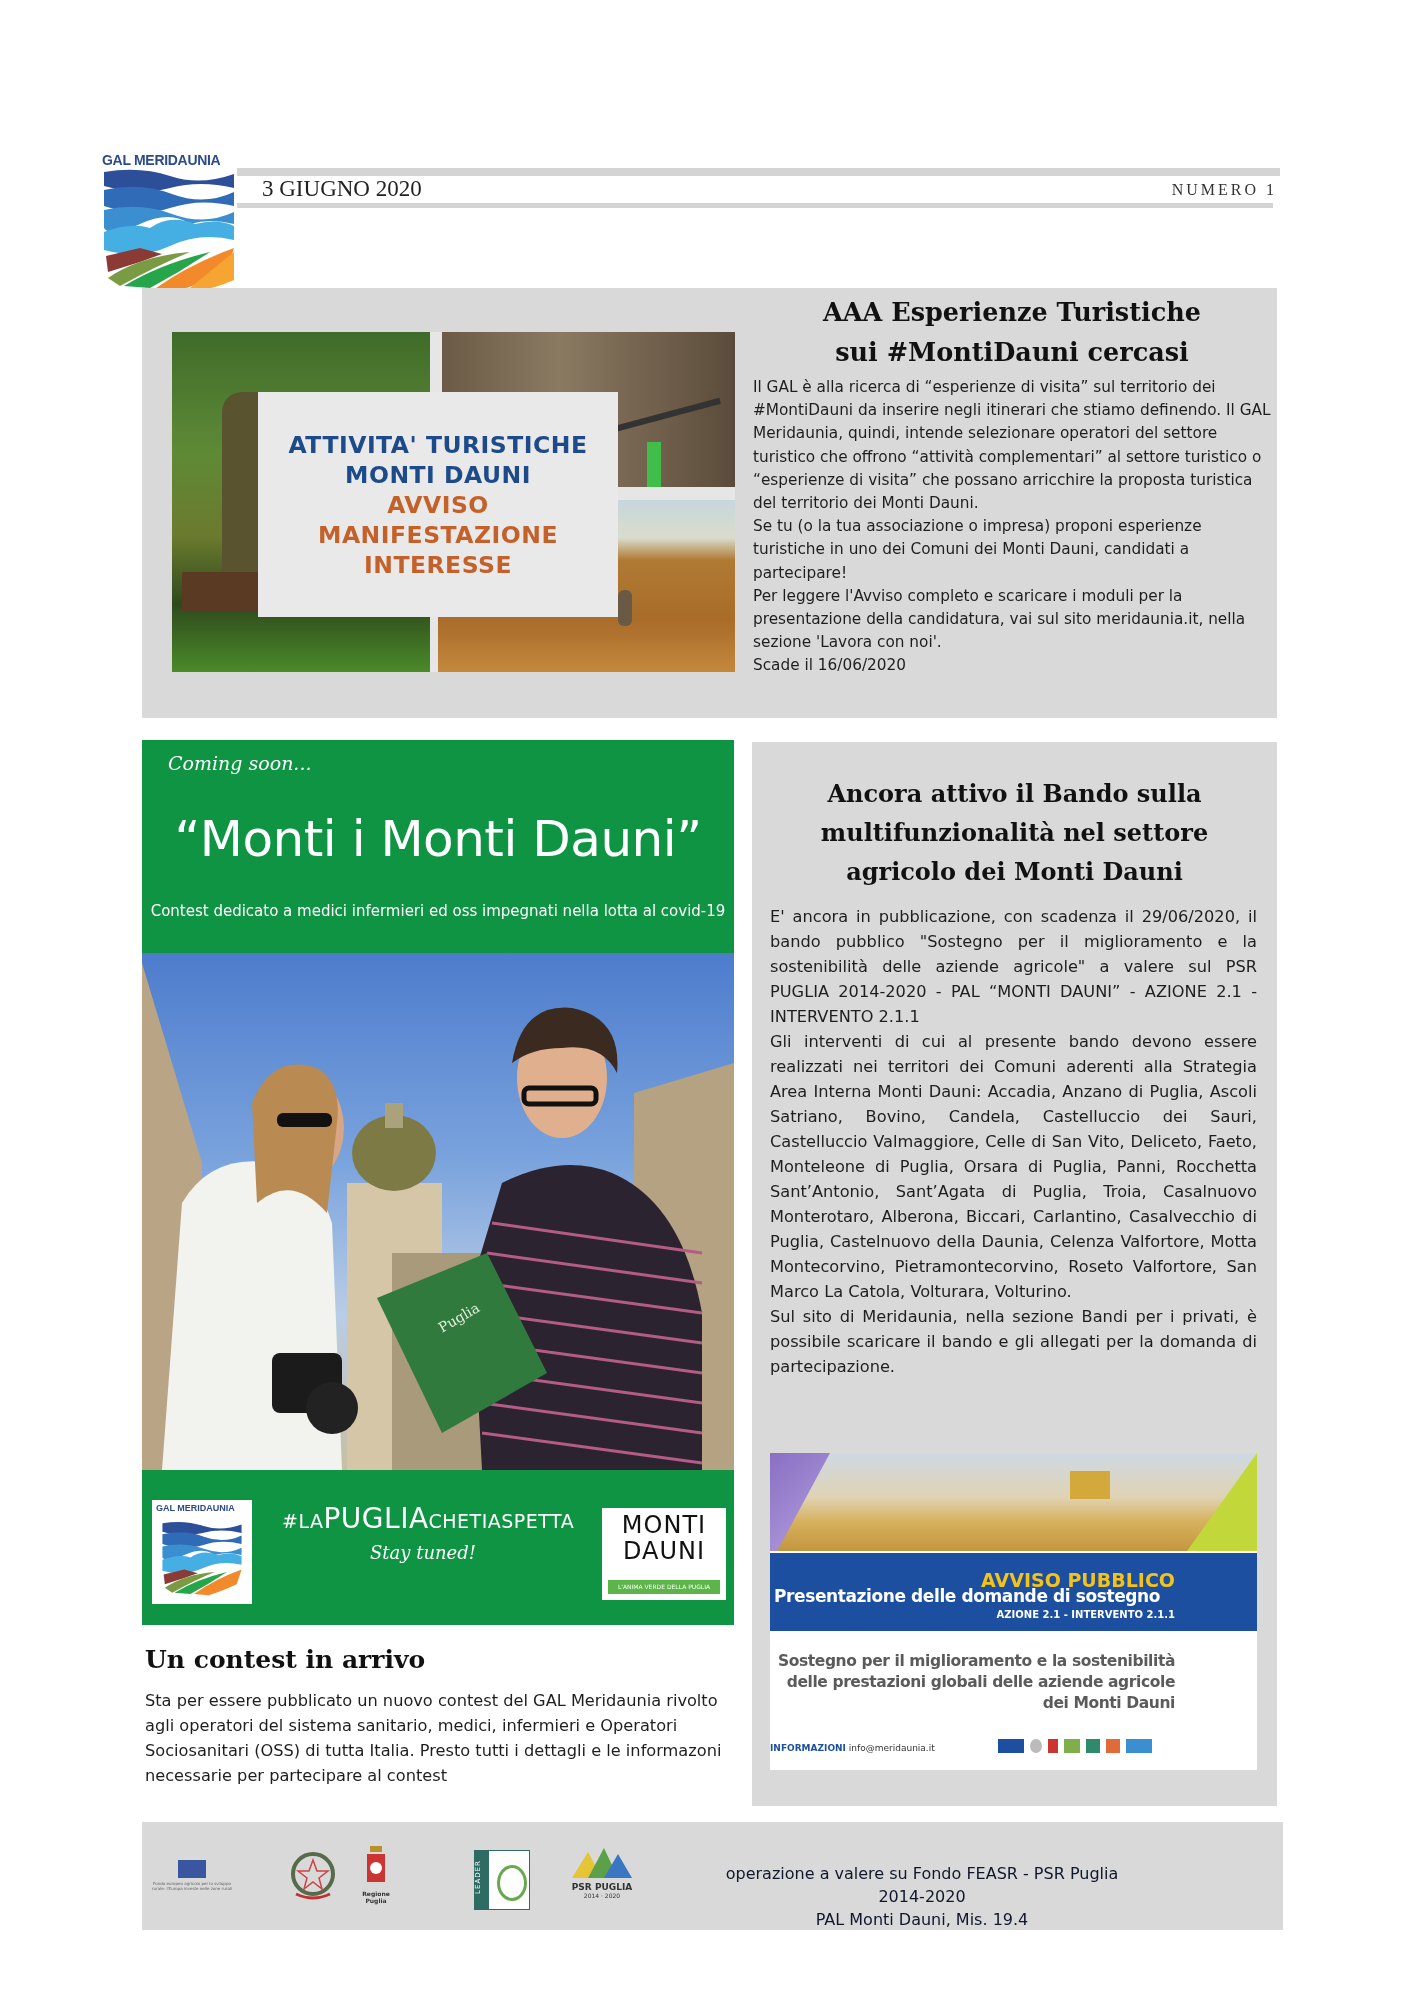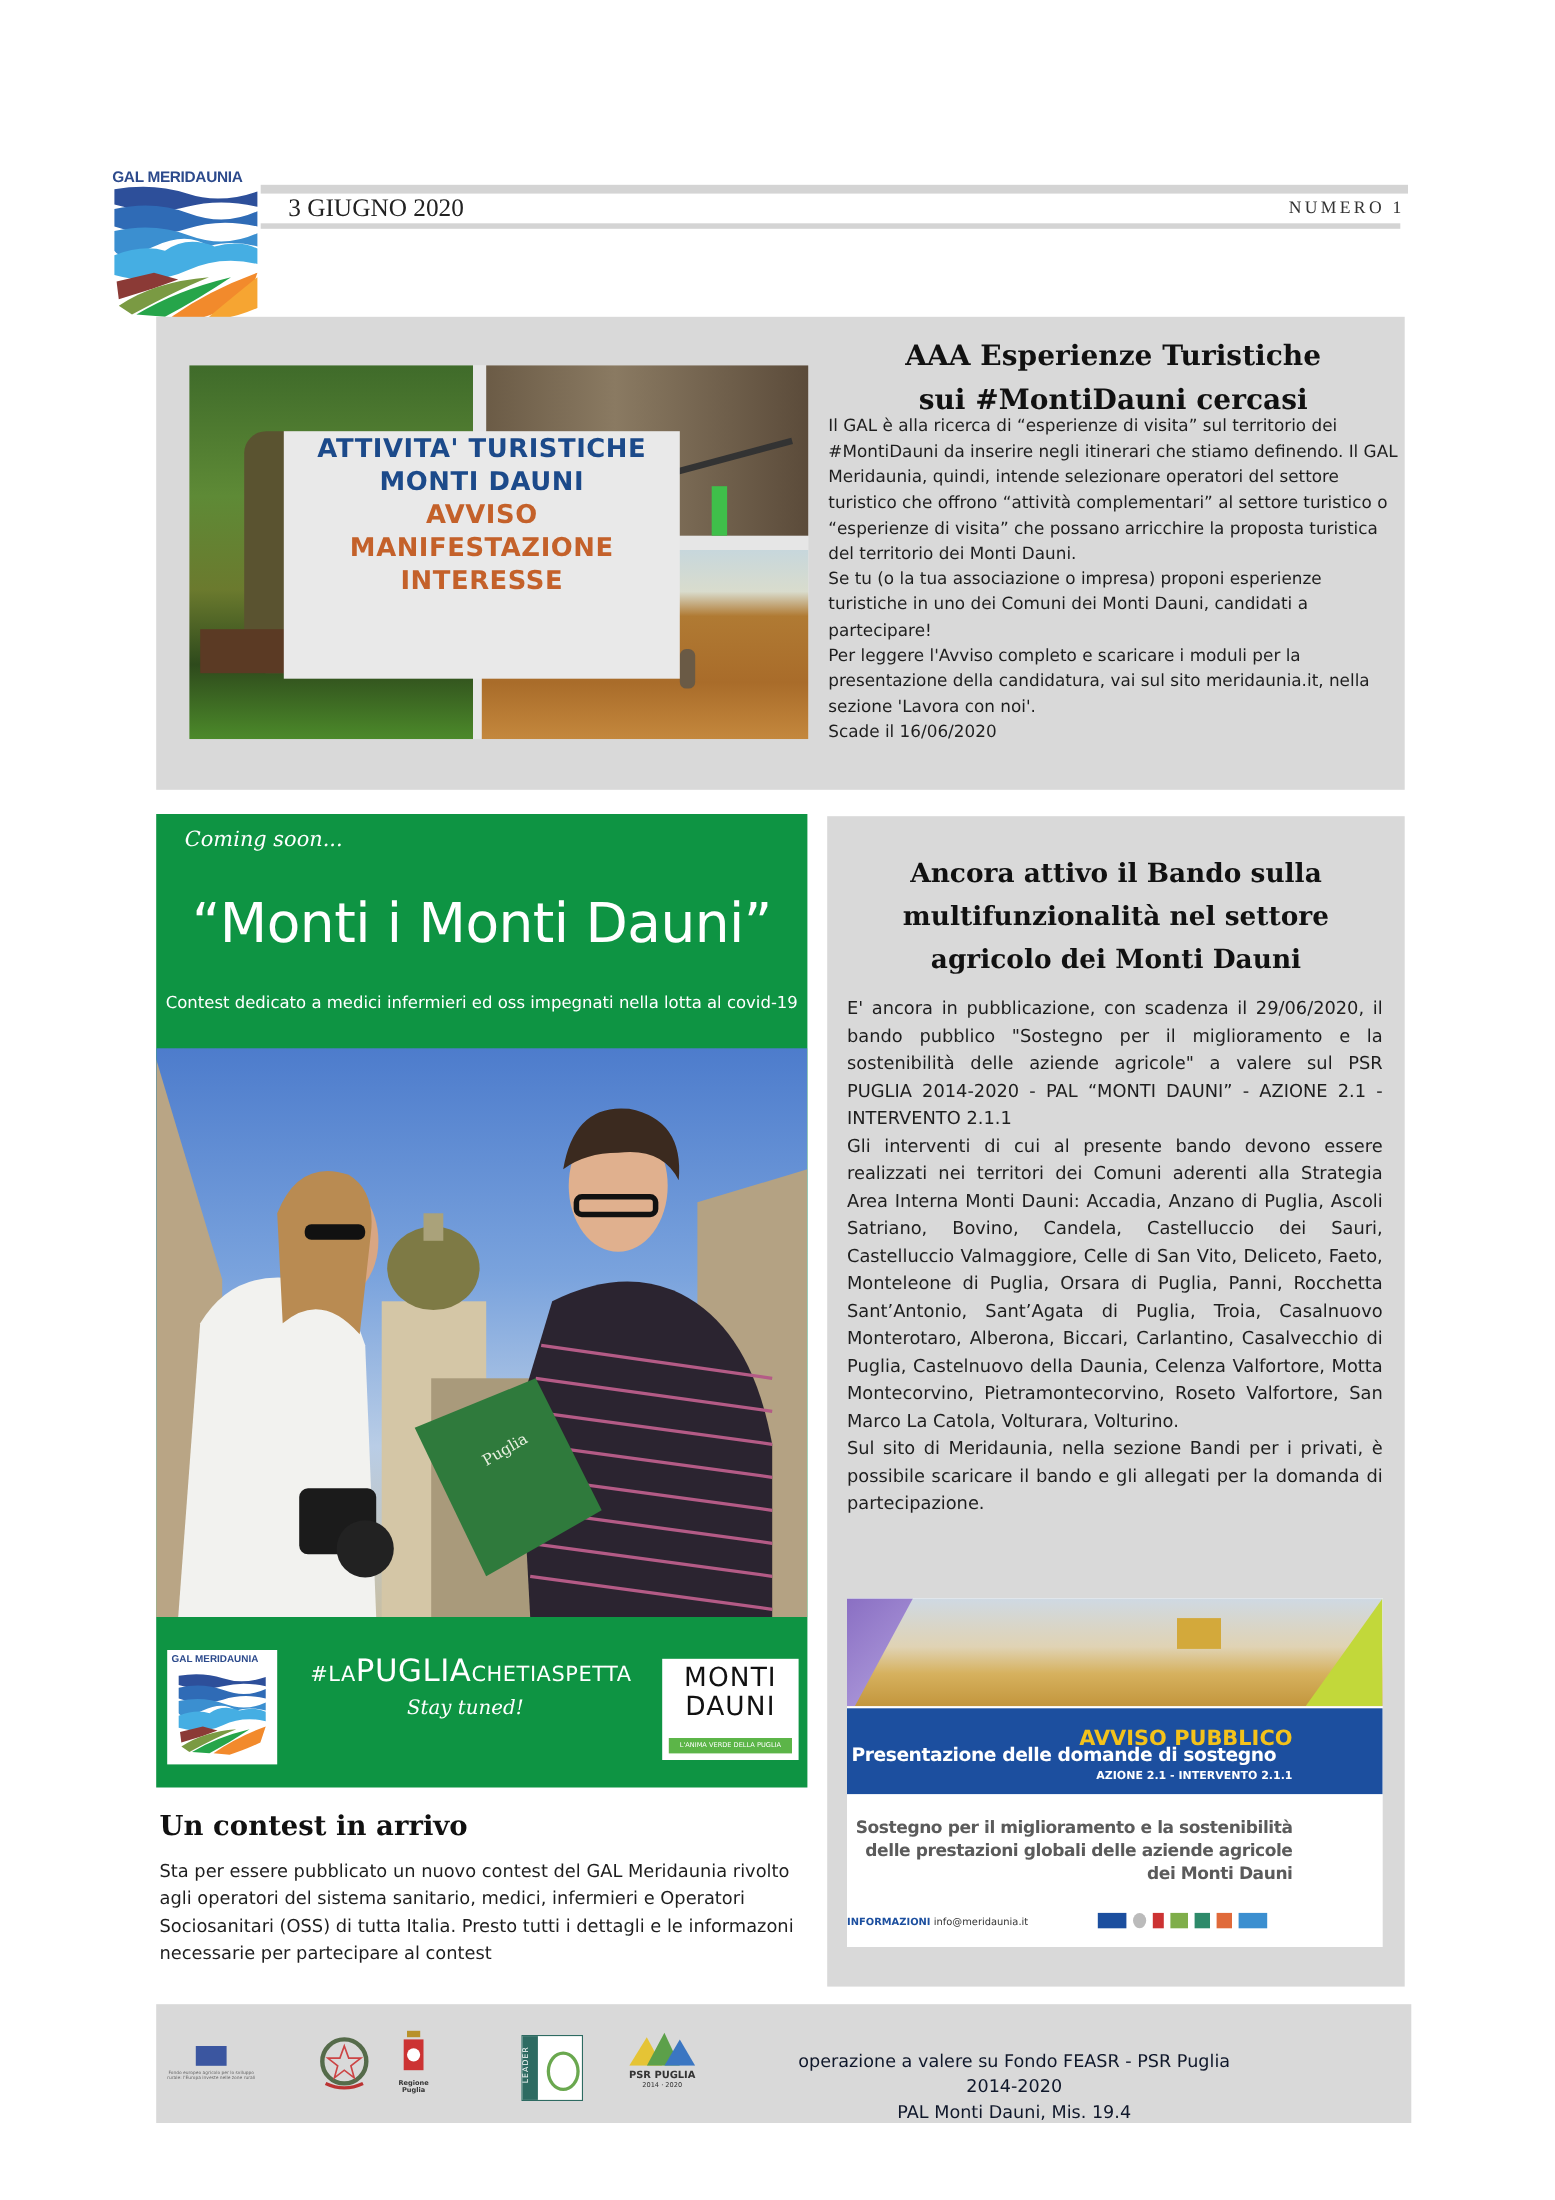--- a/index.html
+++ b/index.html
@@ -12,21 +12,21 @@
   .hdr-date{left:262px;top:176px;font-family:"Liberation Serif",serif;font-size:23px;color:#222;}
   .hdr-num{right:137px;top:181px;font-family:"Liberation Serif",serif;font-size:16px;letter-spacing:3px;color:#333;}
   
   .panel{background:#d9d9d9;}
   .h-serif{font-family:"DejaVu Serif","Liberation Serif",serif;font-weight:bold;color:#111;text-align:center;}
   .body-text{font-family:"DejaVu Sans","Liberation Sans",sans-serif;font-size:15.3px;line-height:23.2px;color:#1e1e1e;}
   .just{text-align:justify;}
   
   .collage{left:172px;top:332px;width:563px;height:340px;background:#e6e6e6;overflow:hidden;}
   .ph{position:absolute;}
-  .card{position:absolute;left:86px;top:60px;width:360px;height:225px;background:#e9e9e9;display:flex;flex-direction:column;align-items:center;justify-content:flex-start;font-family:"DejaVu Sans",sans-serif;font-weight:bold;font-size:23.5px;line-height:30px;text-align:center;letter-spacing:0.5px;}
+  .card{position:absolute;left:86px;top:60px;width:360px;height:225px;background:#e9e9e9;display:flex;flex-direction:column;align-items:center;justify-content:center;font-family:"DejaVu Sans",sans-serif;font-weight:bold;font-size:23.5px;line-height:30px;text-align:center;letter-spacing:0.5px;}
   .card .blue{color:#1c4a8a;}
   .card .orange{color:#c4612a;}
   
   .poster{left:142px;top:740px;width:592px;height:885px;background:#0e9443;overflow:hidden;}
   .coming{position:absolute;left:26px;top:12px;font-family:"DejaVu Serif",serif;font-style:italic;color:#fff;font-size:19px;}
   .vinci{position:absolute;left:0;width:100%;top:70px;text-align:center;color:#fff;font-family:"DejaVu Sans",sans-serif;font-size:50px;letter-spacing:-0.5px;}
   .contest-sub{position:absolute;left:0;width:100%;top:162px;text-align:center;color:#fff;font-family:"DejaVu Sans",sans-serif;font-size:15px;}
   .photo{position:absolute;left:0;top:213px;width:592px;height:517px;overflow:hidden;background:linear-gradient(180deg,#4d7ccc 0%,#7aa3dd 40%,#b9cde6 70%,#c8bfa4 100%);}
   .poster-bottom{position:absolute;left:0;top:730px;width:100%;height:155px;}
   .hashtag{position:absolute;left:140px;top:32px;color:#fff;font-family:"DejaVu Sans",sans-serif;font-size:19px;letter-spacing:0.5px;white-space:nowrap;}
@@ -95,21 +95,21 @@
   </div>
   <div class="card">
     <div class="blue">ATTIVITA' TURISTICHE</div>
     <div class="blue">MONTI DAUNI</div>
     <div class="orange">AVVISO</div>
     <div class="orange">MANIFESTAZIONE</div>
     <div class="orange">INTERESSE</div>
   </div>
 </div>
 
-<div class="abs h-serif" style="left:752px;top:304px;width:520px;font-size:25.5px;line-height:40px">
+<div class="abs h-serif" style="left:752px;top:292px;width:520px;font-size:25.5px;line-height:40px">
   <div>AAA Esperienze Turistiche</div>
   <div>sui #MontiDauni cercasi</div>
 </div>
 <div class="abs body-text" style="left:753px;top:376px;width:525px">
   <div>Il GAL è alla ricerca di “esperienze di visita” sul territorio dei #MontiDauni da inserire negli itinerari che stiamo definendo. Il GAL Meridaunia, quindi,  intende selezionare operatori del settore turistico che offrono “attività complementari” al settore turistico o “esperienze di visita” che possano arricchire la proposta turistica del territorio dei Monti Dauni.</div>
   <div>Se tu (o la tua associazione o impresa) proponi esperienze turistiche in uno dei Comuni dei Monti Dauni, candidati a partecipare!</div>
   <div>Per leggere l'Avviso completo e scaricare i moduli per la presentazione della candidatura, vai sul sito meridaunia.it, nella sezione 'Lavora con noi'.</div>
   <div>Scade il 16/06/2020</div>
 </div>
 

